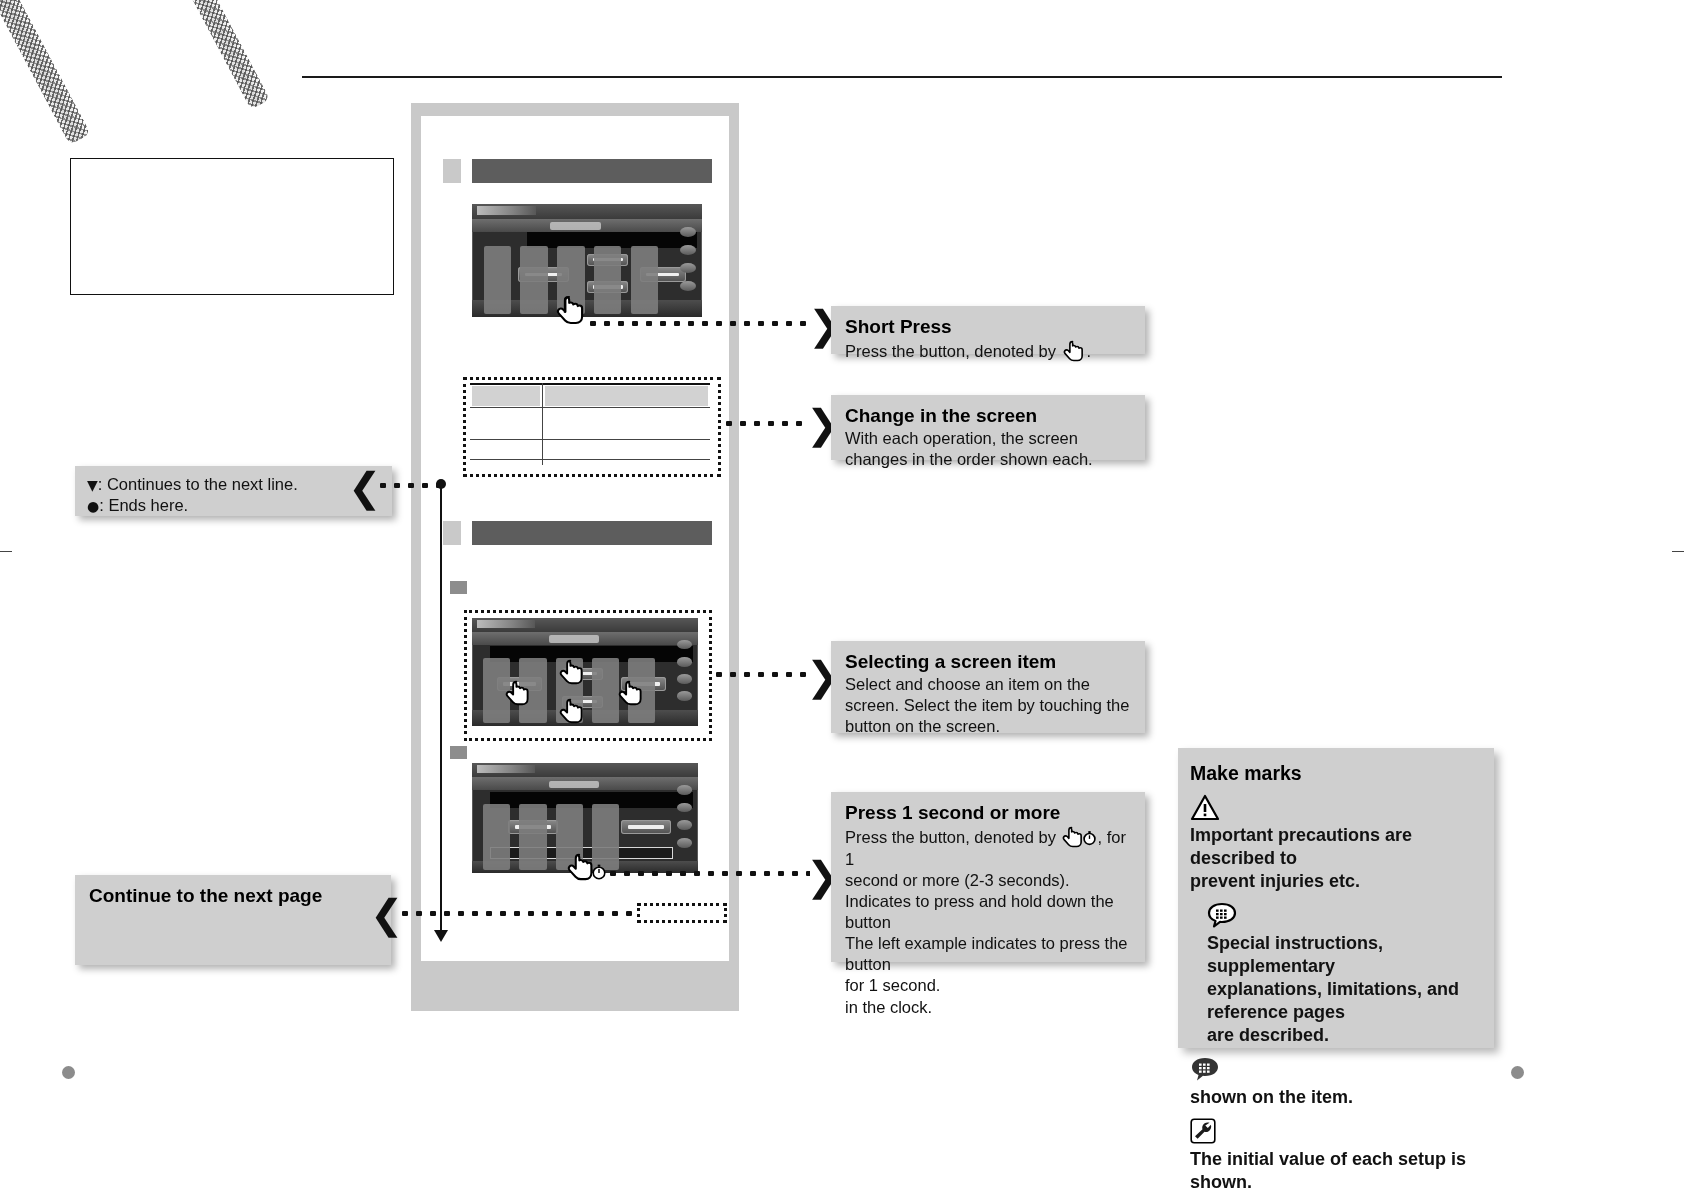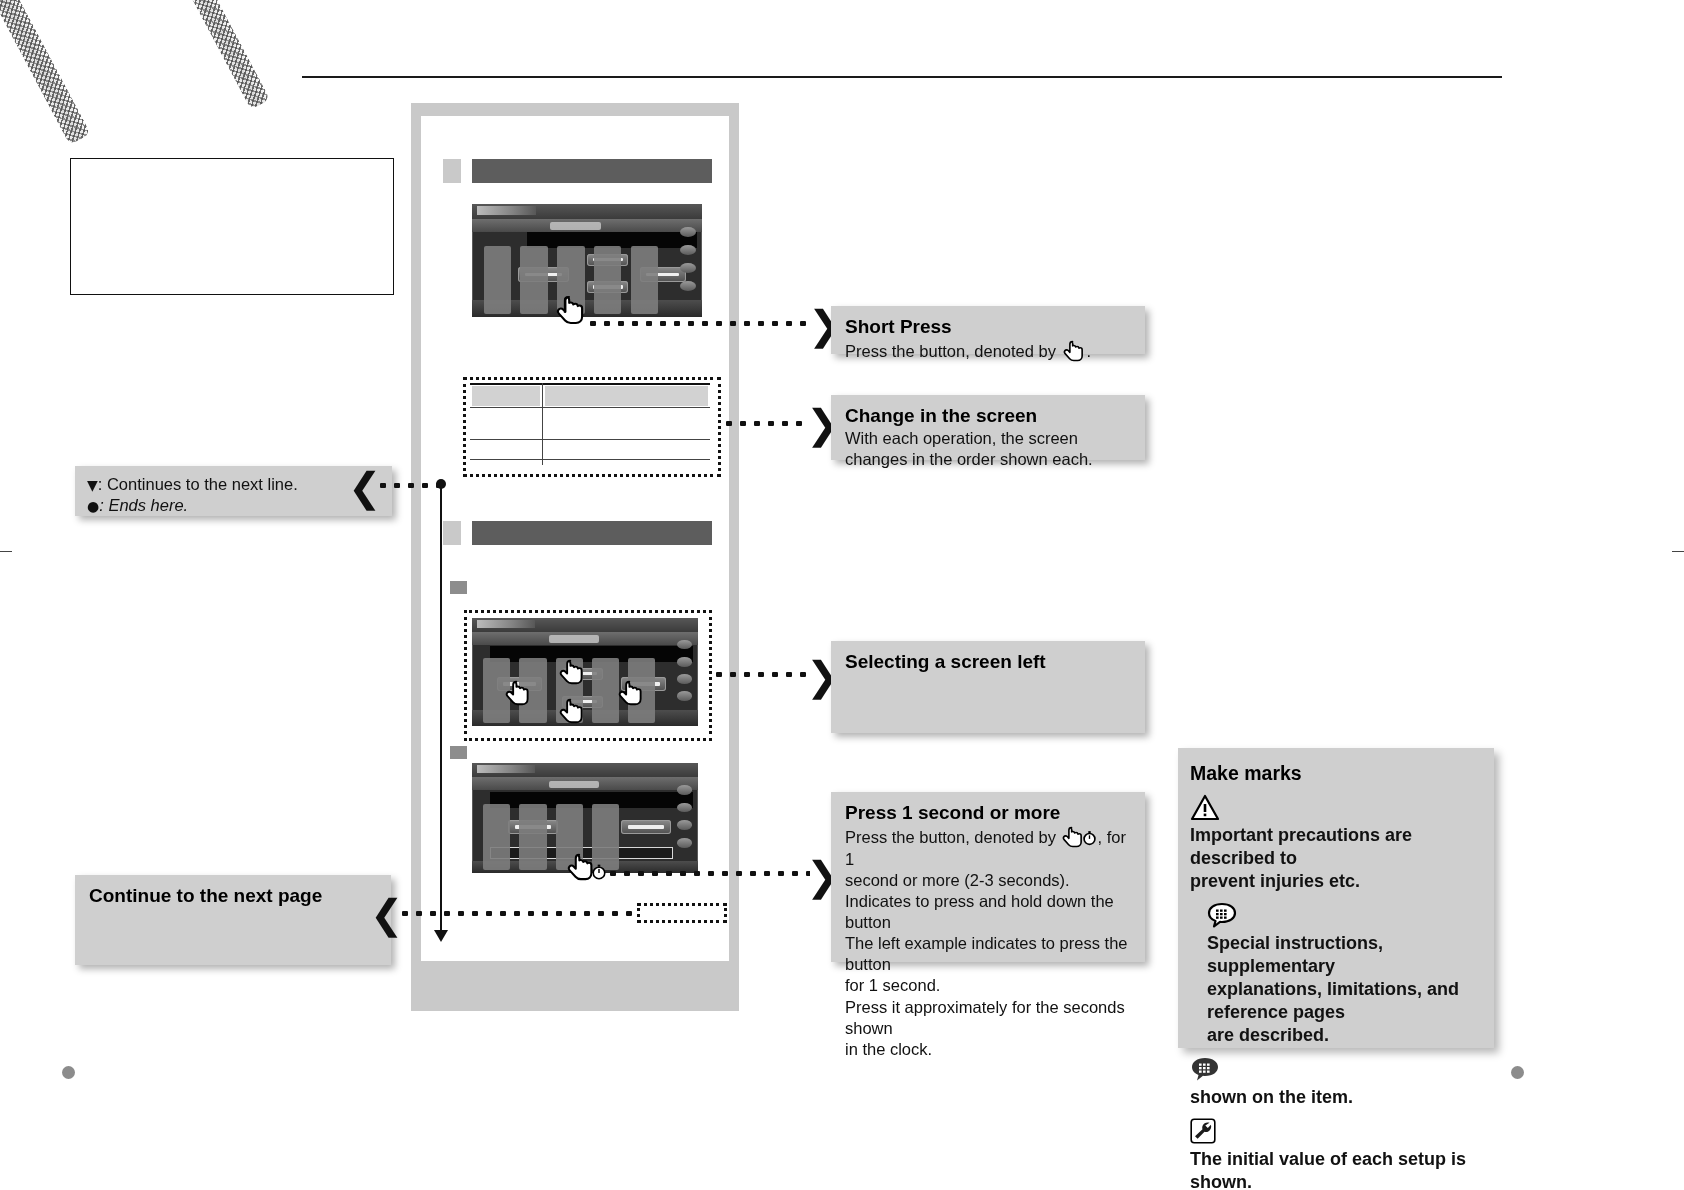--- a/index.html
+++ b/index.html
@@ -205,21 +205,21 @@
     <div class="ttl">Change in the screen</div>
     <div class="bdy">With each operation, the screen changes in the order shown each.</div>
   </div>
 </div>
 
 <div class="callout" style="left:75px;top:466px;width:317px;height:50px;">
   <div class="pad" style="padding:8px 12px 8px 12px;">
     <div class="bdy" style="white-space:nowrap;">
       <span style="font-family:'DejaVu Sans',sans-serif;font-size:14px;">▼</span><span>: Continues to the next line.</span>
     </div>
-    <div class="bdy" style="white-space:nowrap;font-style:italic;">
+    <div class="bdy" style="white-space:nowrap;">
       <span style="font-family:'DejaVu Sans',sans-serif;font-size:14px;">●</span><span>: Ends here.</span>
     </div>
   </div>
 </div>
 <div class="chev" style="left:348px;top:467px;transform:scaleX(-1);">❯</div>
 <div class="leader" style="left:376px;top:483px;width:62px;"></div>
 
 <div class="sec-tab" style="left:443px;top:521px;"></div>
 <div class="sec-bar" style="left:472px;top:521px;width:240px;"></div>
 
@@ -276,21 +276,22 @@
   <svg width="26" height="28" viewBox="0 0 30 32">
       <path d="M13 3 c-2.4 0-3.6 1.6-3.6 3.6 v11.2 l-2.3-2.4 c-1.3-1.3-3.3-1.2-4.4 0.1 -1 1.2-0.9 2.9 0.2 4.1 l6.2 6.9 c1.5 1.7 3.2 2.5 5.6 2.5 h5.2 c3.6 0 6.2-2.6 6.2-6.2 v-8.6 c0-1.6-1.1-2.7-2.6-2.7 -0.7 0-1.3 0.2-1.7 0.6 -0.2-1.4-1.2-2.3-2.6-2.3 -0.8 0-1.4 0.3-1.9 0.7 -0.3-1.2-1.3-2-2.6-2 -0.6 0-1.1 0.2-1.5 0.4 V6.6 C13.2 4.6 12 3 13 3 z" fill="#fff" stroke="#000" stroke-width="2.2" stroke-linejoin="round"></path>
     </svg>
 </div>
 
 <div class="leader" style="left:712px;top:672px;width:98px;"></div>
 <div class="chev" style="left:806px;top:656px;">❯</div>
 
 <div class="callout" style="left:831px;top:641px;width:314px;height:92px;">
   <div class="pad">
-    <div class="ttl">Selecting a screen left</div>
+    <div class="ttl">Selecting a screen item</div>
+    <div class="bdy">Select and choose an item on the screen. Select the item by touching the button on the screen.</div>
   </div>
 </div>
 
 <div class="device" style="left:472px;top:763px;width:226px;height:110px;">
   <div class="dev-top"></div>
   <div class="dev-status"></div>
   <div class="dev-band" style="top:13%;"></div>
   <div class="dev-title" style="left:34%;top:16%;width:22%;height:7%;"></div>
   <div class="dev-black" style="left:8%;top:26%;width:90%;height:15%;"></div>
   <div class="dev-key" style="left:16%;top:52%;width:22%;height:13%;">
@@ -340,21 +341,20 @@
         <svg width="15" height="16" viewBox="0 0 20 20">
             <circle cx="10" cy="11.2" r="7.2" fill="#fff" stroke="#000" stroke-width="2.2"></circle>
             <rect x="8.4" y="0.8" width="3.2" height="2.6" fill="#000"></rect>
             <line x1="10" y1="11.2" x2="10" y2="6.4" stroke="#000" stroke-width="1.8"></line>
           </svg>
       </span><span>, for 1</span>
       <div>second or more (2-3 seconds).</div>
       <div>Indicates to press and hold down the button</div>
       <div>The left example indicates to press the button</div>
       <div>for 1 second.</div>
-      <div>Press it approximately for the seconds shown</div>
       <div>in the clock.</div>
     </div>
   </div>
 </div>
 
 <div class="callout" style="left:75px;top:875px;width:316px;height:90px;">
   <div class="pad">
     <div class="ttl">Continue to the next page</div>
   </div>
 </div>

